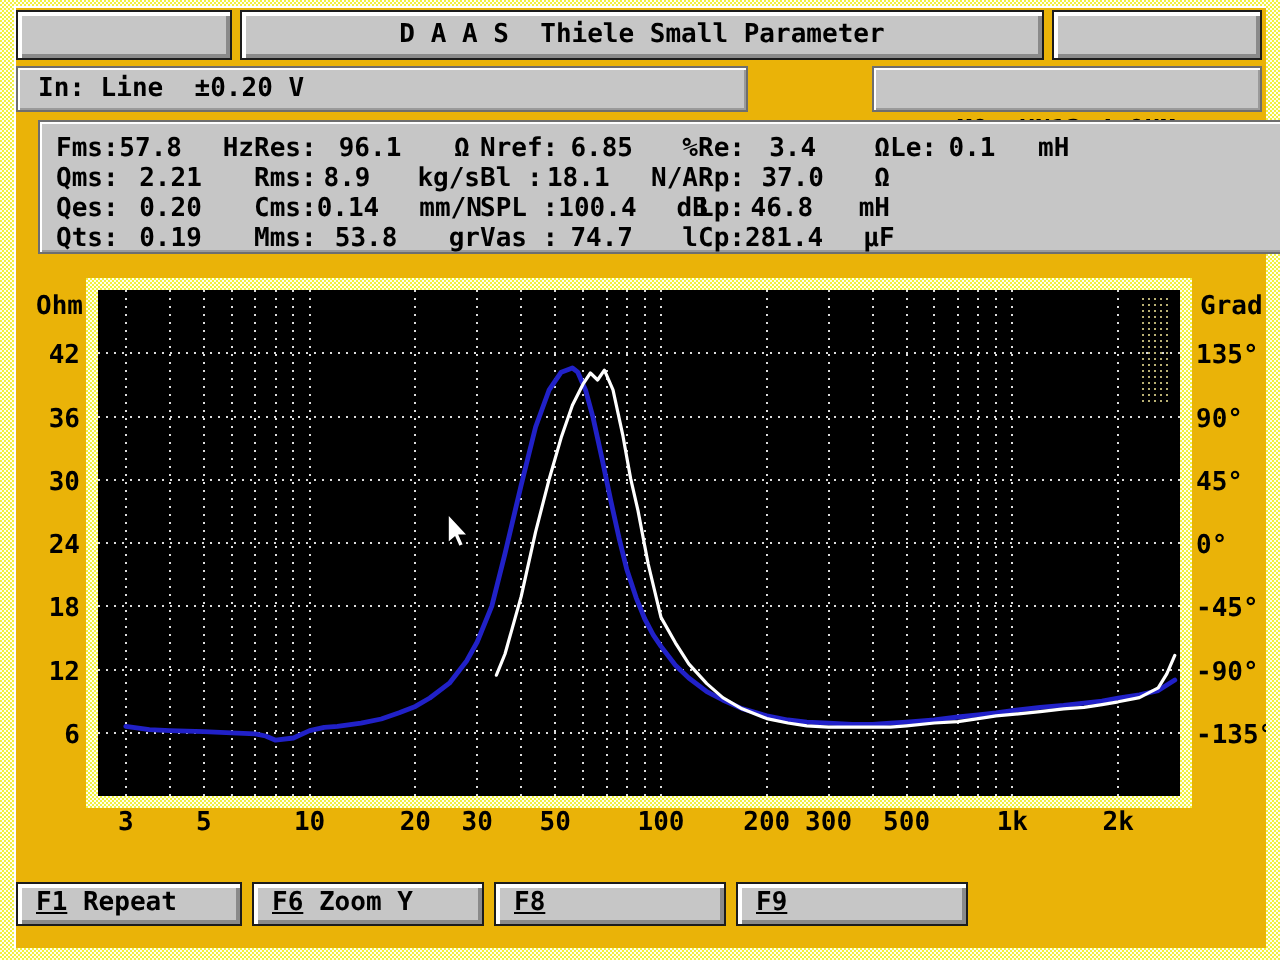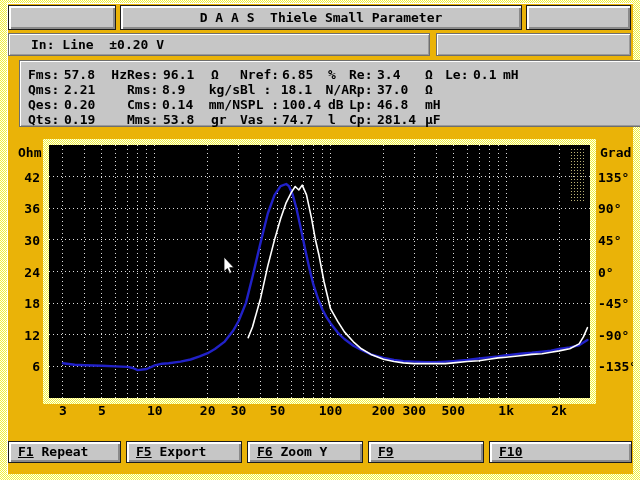--- a/index.html
+++ b/index.html
@@ -20,30 +20,30 @@
     box-shadow:inset 2px 2px 0 #ffffff, inset -2px -2px 0 #8a8a8a;
     box-sizing:border-box;white-space:pre;
   }
   .flat{
     border:1px solid #6e6e6e;
     box-shadow:inset 1px 1px 0 #ffffff, inset -1px -1px 0 #9a9a9a;
   }
   .esc{left:1px;top:2px;width:108px;height:25px;line-height:23px;padding-left:10px;}
   .title{left:113px;top:2px;width:402px;height:25px;line-height:23px;text-align:center;}
   .blank{left:519px;top:2px;width:105px;height:25px;}
-  .input-info{left:1px;top:30px;width:422px;height:23px;line-height:21px;padding-left:22px;}
+  .input-info{left:1px;top:30px;width:366px;height:23px;line-height:21px;padding-left:10px;}
   .model-info{left:429px;top:30px;width:195px;height:23px;line-height:21px;padding-left:10px;}
   .u{text-decoration:underline;}
   .kgap{margin-left:9px;}
   .params{left:12px;top:57px;width:629px;height:67px;padding-top:6px;}
   .prow{display:grid;grid-template-columns:99px 113px 109px 96px auto;padding-left:8px;line-height:15px;height:15px;}
   .pcell{display:flex;white-space:pre;}
   .pl{white-space:pre;}
-  .pv{text-align:left;white-space:pre;}
-  .pu{margin-left:4px;white-space:pre;}
+  .pv{text-align:center;white-space:pre;}
+  .pu{margin-left:20px;white-space:pre;}
   .c0 .pl{width:36px}.c0 .pv{width:44px}
   .c1 .pl{width:36px}.c1 .pv{width:44px}
   .c2 .pl{width:42px}.c2 .pv{width:42px}
   .c3 .pl{width:28px}.c3 .pv{width:44px}
   .c4 .pl{width:28px}.c4 .pv{width:26px}
   .chartpanel{position:absolute;left:0;top:125px;width:626px;height:294px;}
   .chartpanel svg text{font-family:"DejaVu Sans Mono", monospace;font-weight:bold;font-size:13px;fill:#000;}
   .fkeys{
     position:absolute;left:1px;top:438px;width:624px;
     display:grid;grid-template-columns:113px 116px 116px 116px 1fr;
@@ -153,19 +153,18 @@
         <text x="407.3" y="287" text-anchor="middle">300</text>
         <text x="446.3" y="287" text-anchor="middle">500</text>
         <text x="499.2" y="287" text-anchor="middle">1k</text>
         <text x="552.1" y="287" text-anchor="middle">2k</text>
         <path d="M0 0 L0 14.5 L3.4 11.6 L5.5 16.4 L7.8 15.3 L5.7 10.7 L10 10.7 Z" transform="translate(217,129)" fill="#ffffff" stroke="#000000" stroke-width="0.8"></path>
       </svg>
   </div>
 
   <div class="fkeys" id="fkeys">
       <div class="fbtn"><span class="u">F1</span><span> Repeat</span></div>
-      <div class="fbtn"><span class="u">F5</span><span> Export</span></div>
       <div class="fbtn"><span class="u">F6</span><span> Zoom Y</span></div>
+      <div class="fbtn"><span class="u">F8</span><span></span></div>
       <div class="fbtn"><span class="u">F9</span><span></span></div>
-      <div class="fbtn"><span class="u">F10</span><span></span></div>
     </div>
 
 </div>
 
 </body></html>

